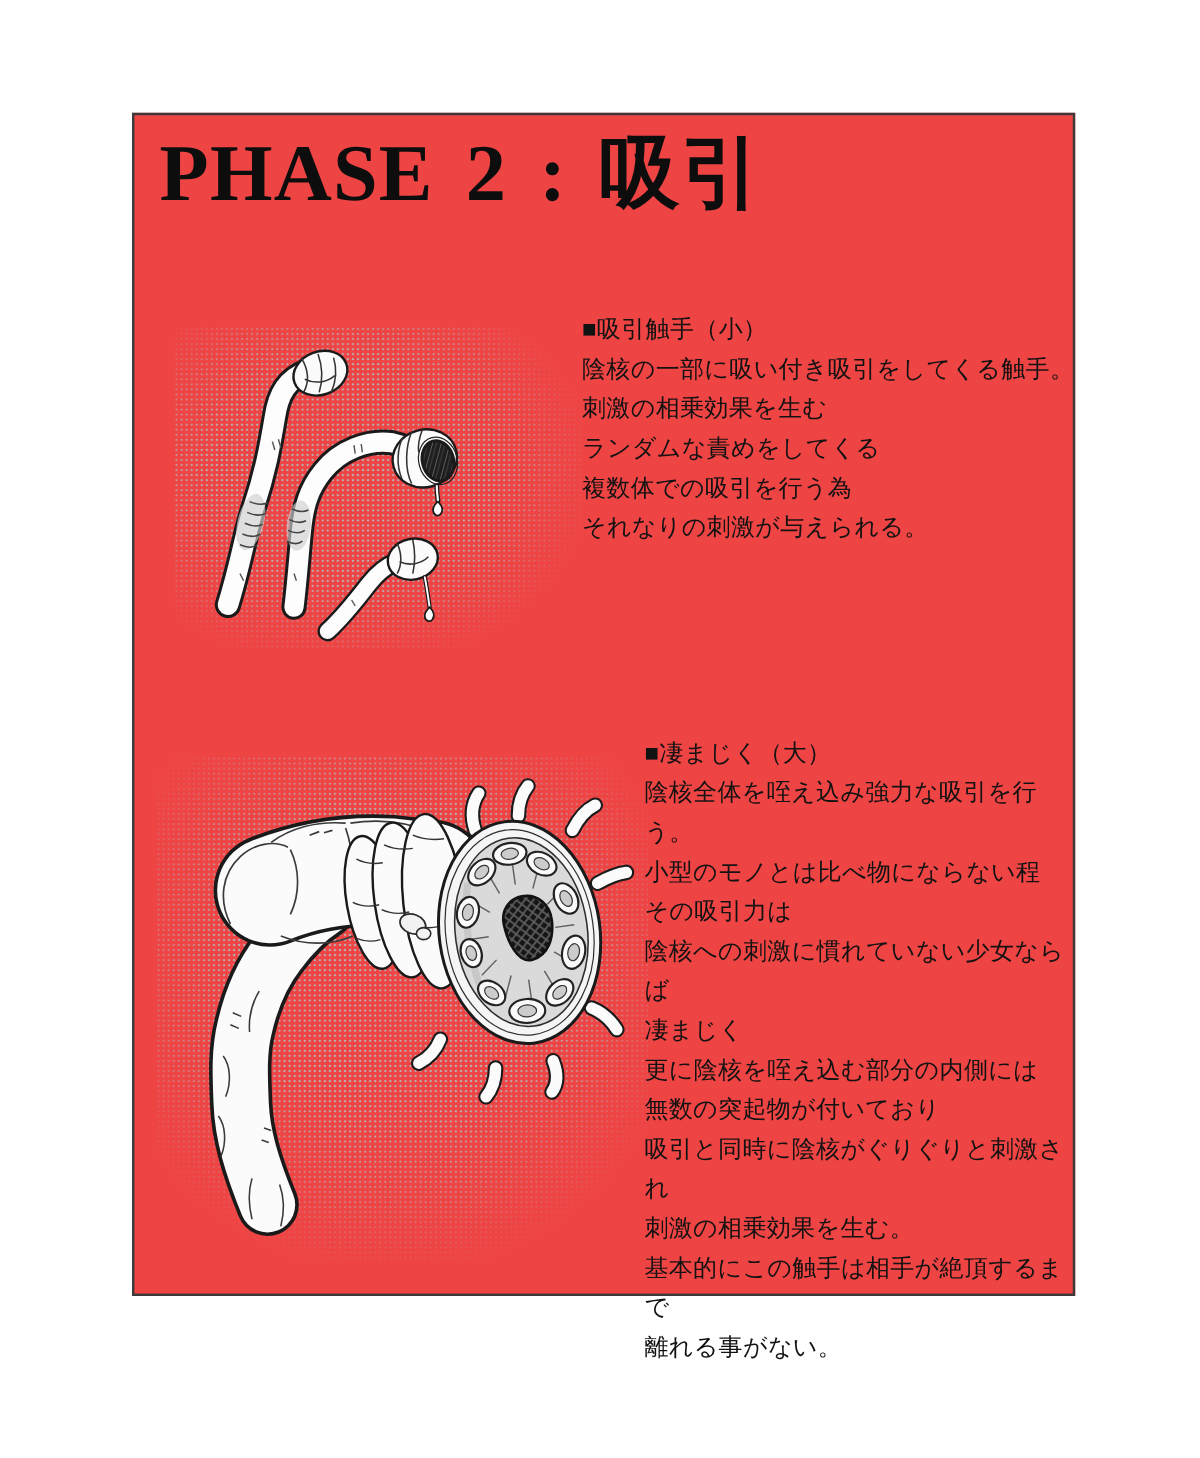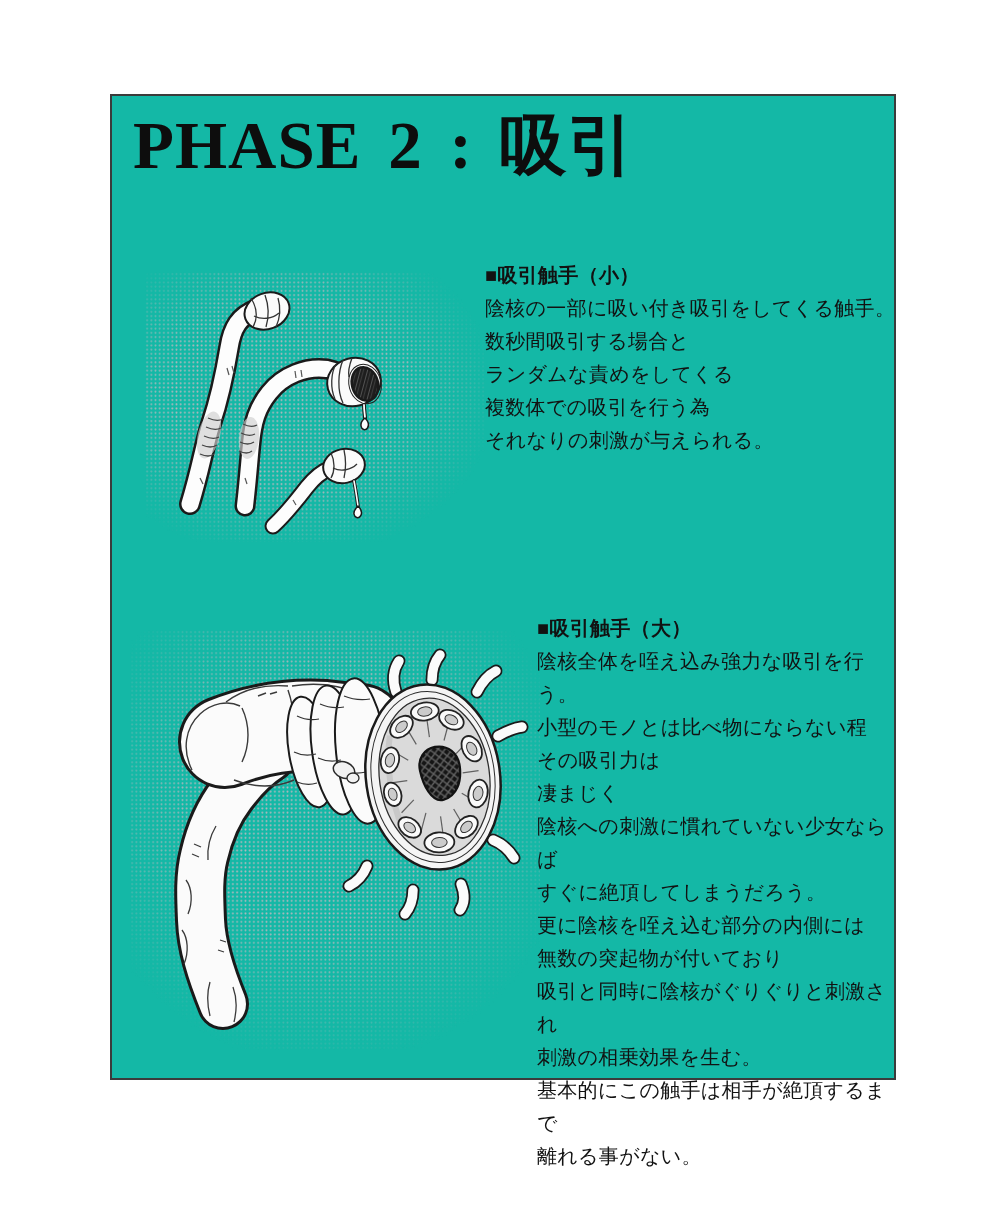--- a/index.html
+++ b/index.html
@@ -3,32 +3,32 @@
 <meta charset="utf-8">
 <style>
   html,body{margin:0;padding:0;}
   body{
     width:1000px;height:1215px;position:relative;overflow:hidden;
     background:#ffffff;
     font-family:"Liberation Serif","DejaVu Serif",serif;
   }
   .frame{
     position:absolute;left:110px;top:94px;width:782px;height:982px;
-    border:2px solid #3b3b3b;background:#14b8a6;
+    border:2px solid #3b3b3b;background:#ef4444;
   }
   .title{
     position:absolute;left:21px;top:14px;margin:0;
     font-size:67px;line-height:1.05;font-weight:bold;color:#0d0d0d;
     letter-spacing:1px;word-spacing:9px;white-space:pre;
   }
   .text-block{
     position:absolute;color:#121212;
     font-size:20px;line-height:33px;letter-spacing:0.3px;
   }
-  .text-block .heading{font-weight:bold;}
+  .text-block .heading{font-weight:normal;}
   .tb1{left:373px;top:163px;width:420px;}
   .tb2{left:425px;top:516px;width:360px;}
   .illus{position:absolute;}
   .illus-small{left:33px;top:176px;}
   .illus-large{left:18px;top:534px;}
 </style>
 </head>
 <body>
 
 <div class="frame">
@@ -132,21 +132,21 @@
         <path d="M 209 209 C 211 219 212 227 213 234" fill="none" stroke="#fdfdfd" stroke-width="1.6" stroke-linecap="round"></path>
         <path d="M 213 234 C 216 237 217.5 241 215.5 244 C 213.5 247 209.5 245.5 209 242 C 208.6 239.4 210.5 236.5 213 234 Z" fill="#fdfdfd" stroke="#1a1a1a" stroke-width="1.5"></path>
       </g>
       <path d="M 148 228 l 3 5" stroke="#555" stroke-width="1.2"></path>
     </g>
   </svg>
 
   <div class="text-block tb1">
     <div class="heading">■吸引触手（小）</div>
     <div class="line">陰核の一部に吸い付き吸引をしてくる触手。</div>
-    <div class="line">数秒間吸引する場合と</div>
+    <div class="line">刺激の相乗効果を生む</div>
     <div class="line">ランダムな責めをしてくる</div>
     <div class="line">複数体での吸引を行う為</div>
     <div class="line">それなりの刺激が与えられる。</div>
   </div>
 
   <svg class="illus illus-large" width="410" height="420" viewBox="0 0 410 420">
     <defs>
       <pattern id="ht2" width="4.2" height="4.2" patternUnits="userSpaceOnUse">
         <circle cx="2.1" cy="2.1" r="0.95" fill="#b3b7bd"></circle>
       </pattern>
@@ -300,27 +300,26 @@
         </g>
         <g transform="rotate(70 345.3 124.4)">
           <ellipse cx="345.3" cy="124.4" rx="13.5" ry="9.2" fill="#fafafa" stroke="#222" stroke-width="1.8"></ellipse>
           <ellipse cx="345.3" cy="124.4" rx="7" ry="4.6" fill="#cccccc" stroke="#333" stroke-width="1"></ellipse>
         </g>
       </g>
     </g>
   </svg>
 
   <div class="text-block tb2">
-    <div class="heading">■吸引触手（大）</div>
+    <div class="heading">■凄まじく（大）</div>
     <div class="line">陰核全体を咥え込み強力な吸引を行う。</div>
     <div class="line">小型のモノとは比べ物にならない程</div>
     <div class="line">その吸引力は</div>
+    <div class="line">陰核への刺激に慣れていない少女ならば</div>
     <div class="line">凄まじく</div>
-    <div class="line">陰核への刺激に慣れていない少女ならば</div>
-    <div class="line">すぐに絶頂してしまうだろう。</div>
     <div class="line">更に陰核を咥え込む部分の内側には</div>
     <div class="line">無数の突起物が付いており</div>
     <div class="line">吸引と同時に陰核がぐりぐりと刺激され</div>
     <div class="line">刺激の相乗効果を生む。</div>
     <div class="line">基本的にこの触手は相手が絶頂するまで</div>
     <div class="line">離れる事がない。</div>
   </div>
 
 </div>
 

